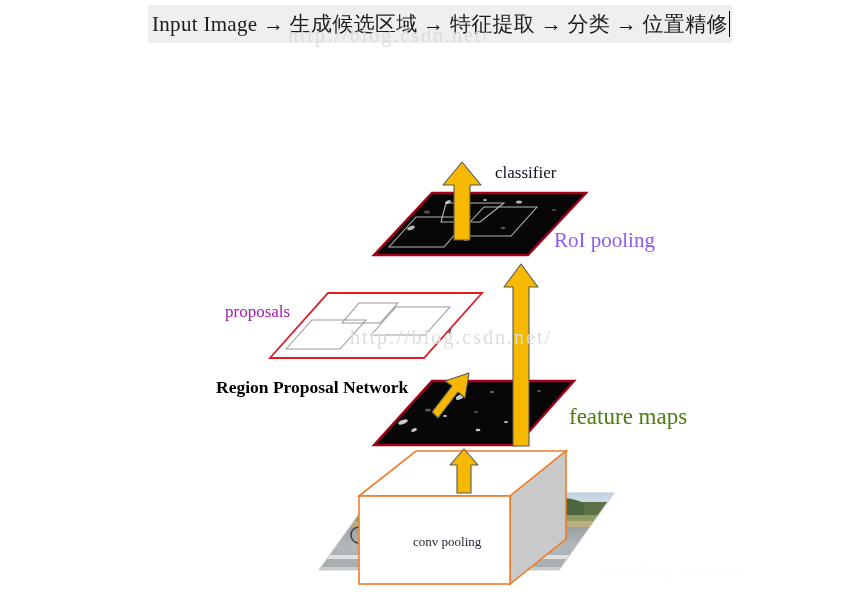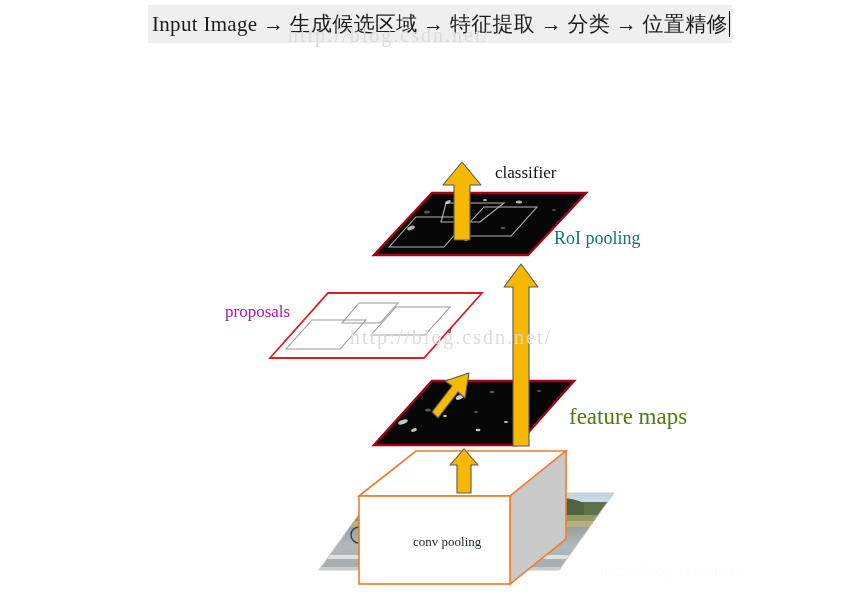--- a/index.html
+++ b/index.html
@@ -71,21 +71,21 @@
     position: absolute;
     white-space: nowrap;
     font-family: "Liberation Serif", "DejaVu Serif", serif;
   }
   #label-classifier {
     left: 481px; top: 113px;
     font-size: 17px; color: #10121c;
   }
   #label-roi {
     left: 540px; top: 178px;
-    font-size: 18px; color: #0f766e;
+    font-size: 21px; color: #8b5cf6;
   }
   #label-proposals {
     left: 211px; top: 252px;
     font-size: 17px; color: #a21caf;
   }
   #label-rpn {
     left: 202px; top: 327px;
     font-size: 17.5px; font-weight: bold; color: #000000;
   }
   #label-feature-maps {
@@ -244,19 +244,20 @@
     </g>
 
     <g>
       <polygon points="440,190 440,135 429,135 448,112 467,135 456,135 456,190" fill="#f6b800" stroke="#58585a" stroke-width="1.1" stroke-linejoin="round"></polygon>
     </g>
   </svg>
 
   <div class="lbl" id="label-classifier">classifier</div>
   <div class="lbl" id="label-roi">RoI pooling</div>
   <div class="lbl" id="label-proposals">proposals</div>
+  <div class="lbl" id="label-rpn">Region Proposal Network</div>
   <div class="lbl" id="label-feature-maps">feature maps</div>
   <div class="lbl" id="label-conv">conv pooling</div>
 
 </div>
 
 <div class="watermark" id="wm-mid">http://blog.csdn.net/</div>
 <div class="watermark" id="wm-bottom">http://blog.csdn.net/</div>
 
 </body></html>

